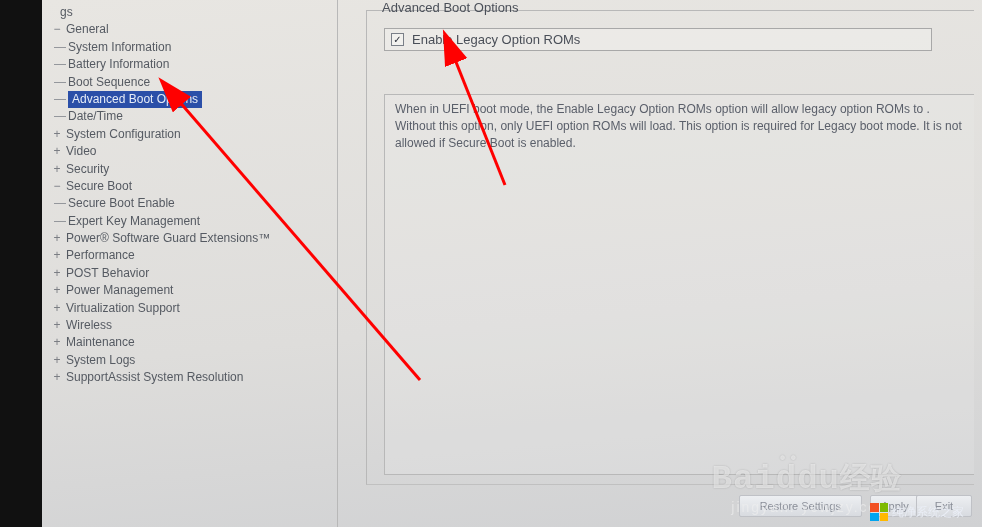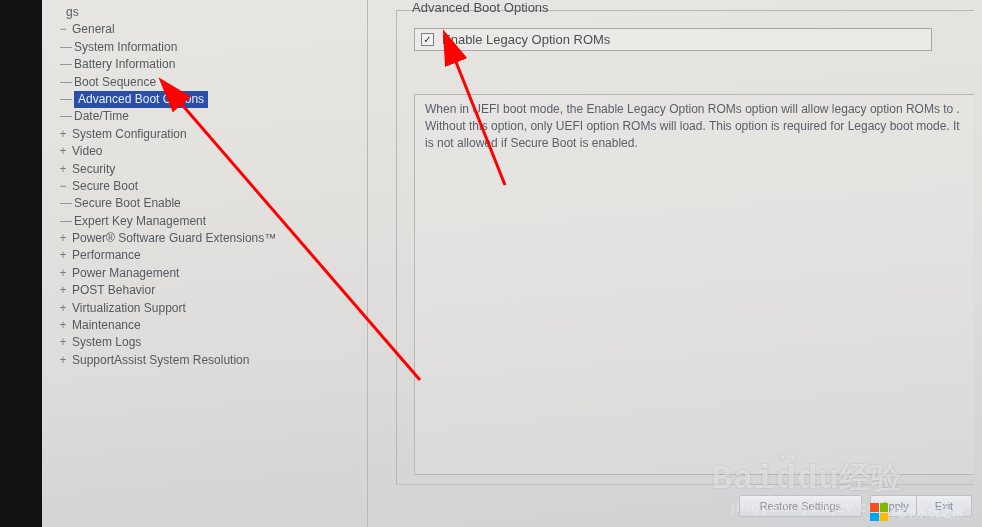--- a/index.html
+++ b/index.html
@@ -14,22 +14,22 @@
     .screen {
       position: absolute;
       left: 42px;
       top: 0;
       right: 0;
       bottom: 0;
       background: linear-gradient(175deg, #e8e6e2 0%, #dedddb 60%, #d0d1d3 100%);
       display: flex;
     }
     .sidebar {
-      width: 326px;
-      padding: 4px 8px 0 14px;
+      width: 296px;
+      padding: 4px 8px 0 8px;
       font-size: 12px;
       color: #555a62;
       line-height: 1.45;
       border-right: 1px solid #b8b8b8;
     }
     .tree-line {
       white-space: nowrap;
       padding: 0 2px;
       cursor: default;
     }
@@ -198,23 +198,24 @@
     <div class="tree-line"><span class="glyph">+</span><span>System Configuration</span></div>
     <div class="tree-line"><span class="glyph">+</span><span>Video</span></div>
     <div class="tree-line"><span class="glyph">+</span><span>Security</span></div>
 
     <div class="tree-line"><span class="glyph">−</span><span>Secure Boot</span></div>
     <div class="tree-line tree-child"><span>Secure Boot Enable</span></div>
     <div class="tree-line tree-child"><span>Expert Key Management</span></div>
 
     <div class="tree-line"><span class="glyph">+</span><span>Power® Software Guard Extensions™</span></div>
     <div class="tree-line"><span class="glyph">+</span><span>Performance</span></div>
+    <div class="tree-line"><span class="glyph">+</span><span>POST Behavior</span></div>
     <div class="tree-line"><span class="glyph">+</span><span>Power Management</span></div>
-    <div class="tree-line"><span class="glyph">+</span><span>POST Behavior</span></div>
     <div class="tree-line"><span class="glyph">+</span><span>Virtualization Support</span></div>
+    <div class="tree-line"><span class="glyph">+</span><span>Wireless</span></div>
     <div class="tree-line"><span class="glyph">+</span><span>Maintenance</span></div>
     <div class="tree-line"><span class="glyph">+</span><span>System Logs</span></div>
     <div class="tree-line"><span class="glyph">+</span><span>SupportAssist System Resolution</span></div>
   </div>
 
   <div class="right-pane">
     <div class="fieldset-label">Advanced Boot Options</div>
     <div class="fieldset-border"></div>
 
     <div class="checkbox-row">

